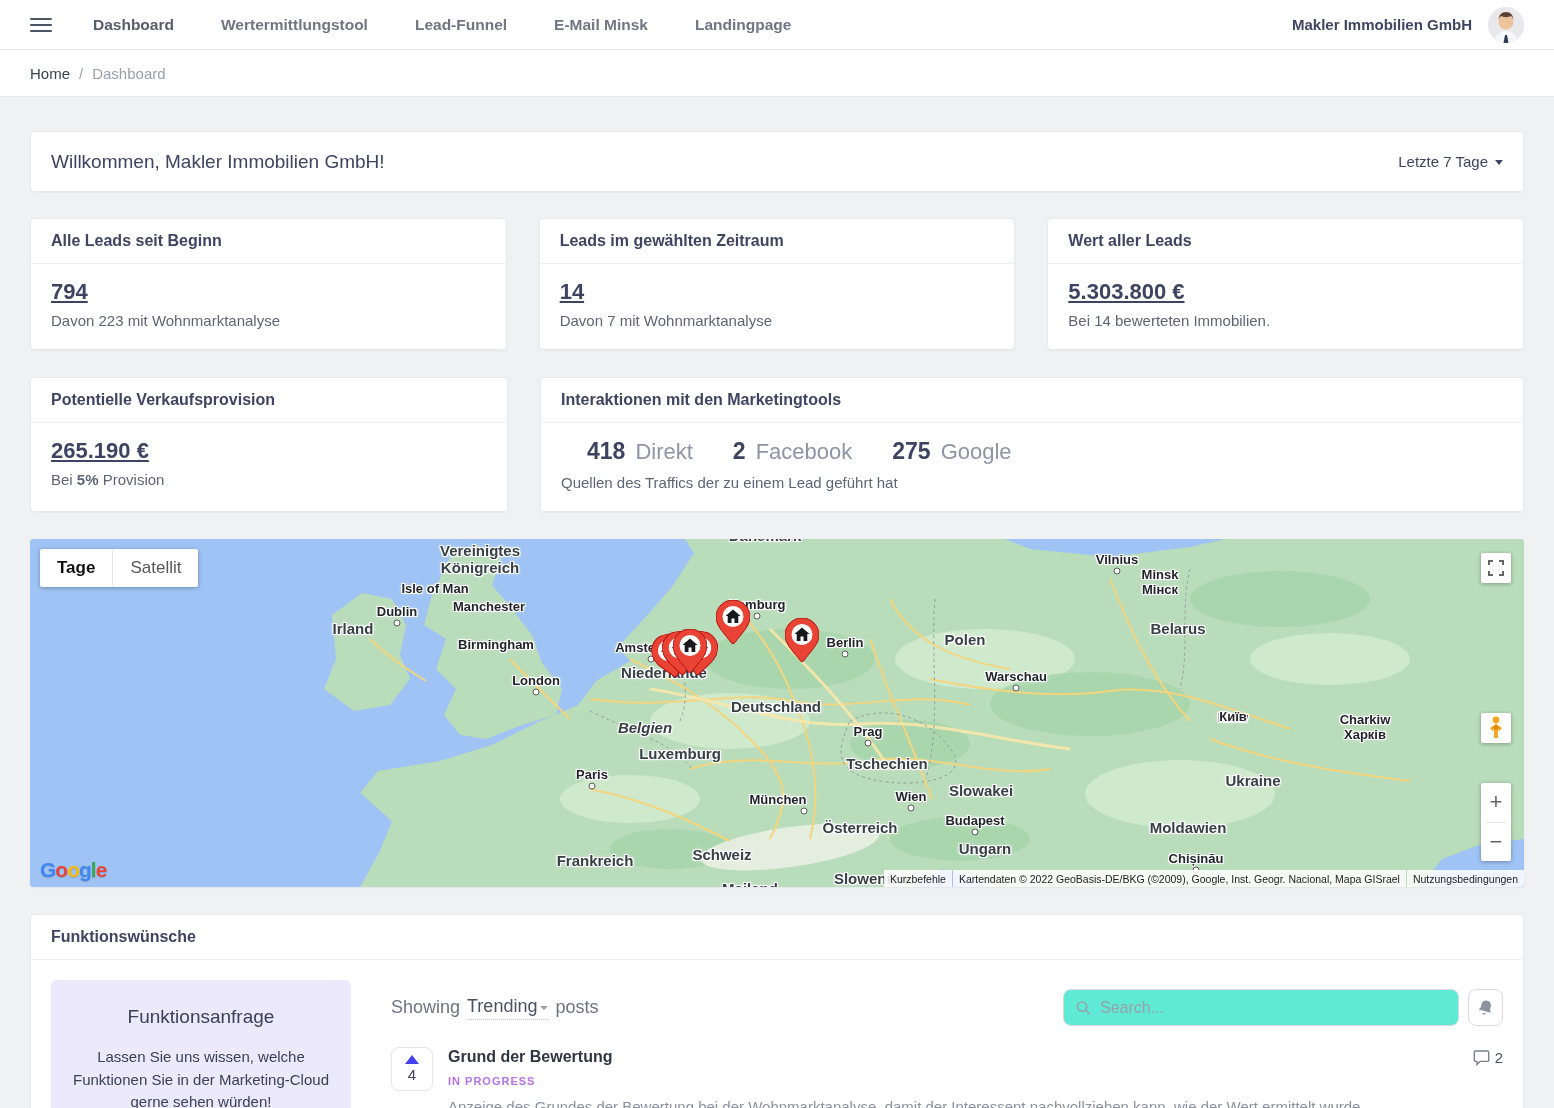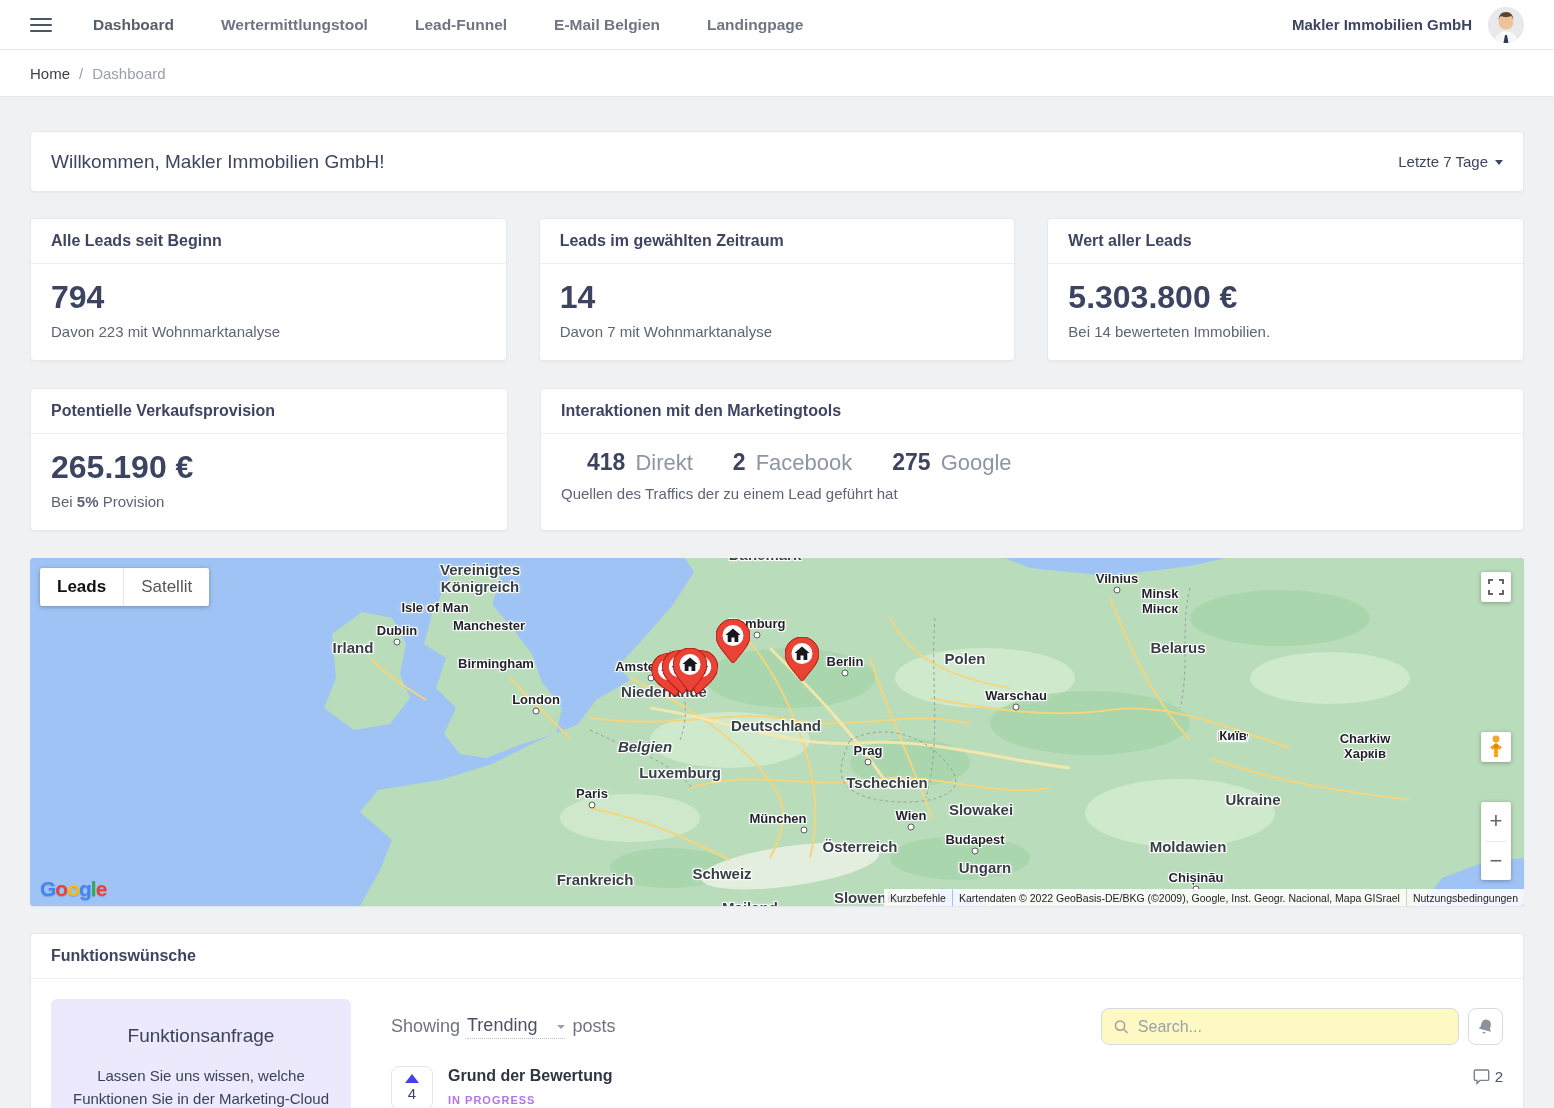--- a/index.html
+++ b/index.html
@@ -29,21 +29,21 @@
   .card-header { height:45px; display:flex; align-items:center; padding:0 20px; border-bottom:1px solid #edeff2; font-size:16px; font-weight:700; color:#3e4462; }
   .card-body { padding:15px 20px 20px; }
 
   .welcome { height:61px; display:flex; align-items:center; justify-content:space-between; padding:0 20px; margin-bottom:26px; }
   .welcome-title { font-size:19px; font-weight:500; color:#3d4560; }
   .range-select { font-size:15px; font-weight:500; color:#3d4560; display:flex; align-items:center; gap:7px; cursor:pointer; }
   .caret-down { width:0; height:0; border-left:4.5px solid transparent; border-right:4.5px solid transparent; border-top:5px solid #3d4560; margin-top:2px; }
 
   .stats-row1 { display:grid; grid-template-columns:1fr 1fr 1fr; gap:32px; margin-bottom:27px; }
   .stats-row2 { display:grid; grid-template-columns:478px 1fr; gap:32px; }
-  .stat-number { font-size:32px; font-weight:600; color:#3d4461; margin-bottom:7px; }
+  .stat-number { font-size:22px; font-weight:600; color:#3d4461; margin-bottom:7px;text-decoration:underline; }
   .stat-sub { font-size:15px; color:#5d6575; }
   .inter-line { display:flex; align-items:baseline; gap:12px; margin-bottom:9px;margin-left:26px; }
   .inter-group { display:flex; align-items:baseline; gap:10px; margin-right:28px; }
   .inter-num { font-size:23px; font-weight:600; color:#3d4461; }
   .inter-label { font-size:22px; color:#8d95a5; }
 
   
   .map-card { position:relative; margin-top:27px; height:348px; border-radius:4px; overflow:hidden; background:#9ec3f4; box-shadow:0 1px 2px rgba(20,30,60,.06); }
   .map-svg { position:absolute; left:0; top:0; }
   .map-label { position:absolute; transform:translate(-50%,-50%); white-space:nowrap; pointer-events:none;
@@ -70,24 +70,24 @@
 
   
   .feature-card { margin-top:27px; min-height:300px; }
   .feature-body { display:flex; padding:20px; align-items:flex-start; }
   .request-box { width:300px; background:#ebe9fb; border-radius:6px; padding:26px 16px 30px; text-align:center; color:#3a4158; flex:0 0 auto; }
   .request-title { font-size:19px; margin-bottom:18px; }
   .request-text { font-size:15px; line-height:1.5; }
   .board-col { flex:1; margin-left:40px; }
   .board-top { display:flex; align-items:center; justify-content:space-between; margin-top:9px; }
   .showing { font-size:18px; color:#6e7480; display:flex; align-items:center; gap:7px; }
-  .trending { color:#4a5163; border-bottom:1px dotted #b8bdc9; padding-bottom:2px; display:flex; align-items:center; gap:20px; cursor:pointer;text-align:right; }
+  .trending { color:#4a5163; border-bottom:1px dotted #b8bdc9; padding-bottom:2px; display:flex; align-items:center; gap:3px; cursor:pointer;text-align:right; }
   .chev { width:0; height:0; border-left:4px solid transparent; border-right:4px solid transparent; border-top:4.5px solid #9aa0ab; margin-top:3px; }
   .search-wrap { display:flex; align-items:center; gap:9px; }
-  .search-box { width:358px; height:37px; border:1px solid #d7dade; border-radius:8px; display:flex; align-items:center; padding:0 12px; background:#fef9c3; }
+  .search-box { width:396px; height:37px; border:1px solid #d7dade; border-radius:8px; display:flex; align-items:center; padding:0 12px; background:#5eead4; }
   .search-box input { border:0; outline:0; font-size:16px; color:#3d4560; margin-left:9px; width:100%; font-family:inherit; background:transparent; }
   .search-box input::placeholder { color:#9aa0ab; }
   .bell-btn { width:35px; height:37px; border:1px solid #d7dade; border-radius:8px; background:#fff; display:flex; align-items:center; justify-content:center; cursor:pointer; }
   .post-row { display:flex; margin-top:21px; }
   .vote-box { width:42px; height:44px; border:1px solid #e2e5ea; border-radius:8px; background:#fff; display:flex; flex-direction:column; align-items:center; justify-content:center; gap:2px; cursor:pointer; flex:0 0 auto; }
   .vote-tri { width:0; height:0; border-left:7px solid transparent; border-right:7px solid transparent; border-bottom:9px solid #4440ef; }
   .vote-count { font-size:15px; color:#3d4560; }
   .post-main { margin-left:15px; flex:1; }
   .post-title { font-size:16px; font-weight:700; color:#2f3542; margin-top:1px; cursor:pointer; }
   .post-status { font-size:11px; font-weight:700; letter-spacing:1px; color:#b473e6; margin-top:9px; }
@@ -100,21 +100,21 @@
 <div class="topbar">
   <div class="hamburger">
       <span></span>
       <span></span>
       <span></span>
     </div>
   <div class="nav-links">
     <div class="nav-link active">Dashboard</div>
     <div class="nav-link">Wertermittlungstool</div>
     <div class="nav-link">Lead-Funnel</div>
-    <div class="nav-link">E-Mail Belgien</div>
+    <div class="nav-link">E-Mail Minsk</div>
     <div class="nav-link">Landingpage</div>
   </div>
   <div class="topbar-right">
     <div class="brand">Makler Immobilien GmbH</div>
     <div class="avatar">
       <svg width="36" height="36" viewBox="0 0 36 36">
         <circle cx="18" cy="18" r="18" fill="#e9e9ec"></circle>
         <path d="M6 36c1-8 6-12 12-12s11 4 12 12z" fill="#f6f7f9"></path>
         <path d="M13 27l5 4 5-4-2-2h-6z" fill="#fff"></path>
         <path d="M17 28h2l1.5 8h-5z" fill="#2e3a4e"></path>
@@ -356,21 +356,21 @@
         <div class="pin" style="left: 755px; top: 79px; transform: rotate(0deg);">
           <svg class="pin-svg" width="34" height="44" viewBox="0 0 34 44" style="display:block">
   <path d="M17 0C7.6 0 0 7.6 0 17c0 9.5 9.5 17.5 15 25.5.9 1.3 3.1 1.3 4 0C24.5 34.5 34 26.5 34 17 34 7.6 26.4 0 17 0z" fill="#e94335" stroke="#b3120f" stroke-width="1"></path>
   <circle cx="17" cy="16.5" r="10.5" fill="#fff"></circle>
   <path d="M17 9.5l-7.5 6.5h2.2v7h3.8v-4.4h3v4.4h3.8v-7h2.2z" fill="#17191d"></path>
 </svg>
         </div>
       </div>
 
     <div class="mapctl-type">
-      <div class="mapbtn karte">Leads</div>
+      <div class="mapbtn karte">Tage</div>
       <div class="mapbtn satellit">Satellit</div>
     </div>
 
     <div class="sq-ctl fullscreen-ctl">
       <svg width="16" height="16" viewBox="0 0 16 16">
         <path d="M1 5V1h4 M11 1h4v4 M15 11v4h-4 M5 15H1v-4" fill="none" stroke="#666" stroke-width="2"></path>
       </svg>
     </div>
 
     <div class="sq-ctl pegman-ctl">

